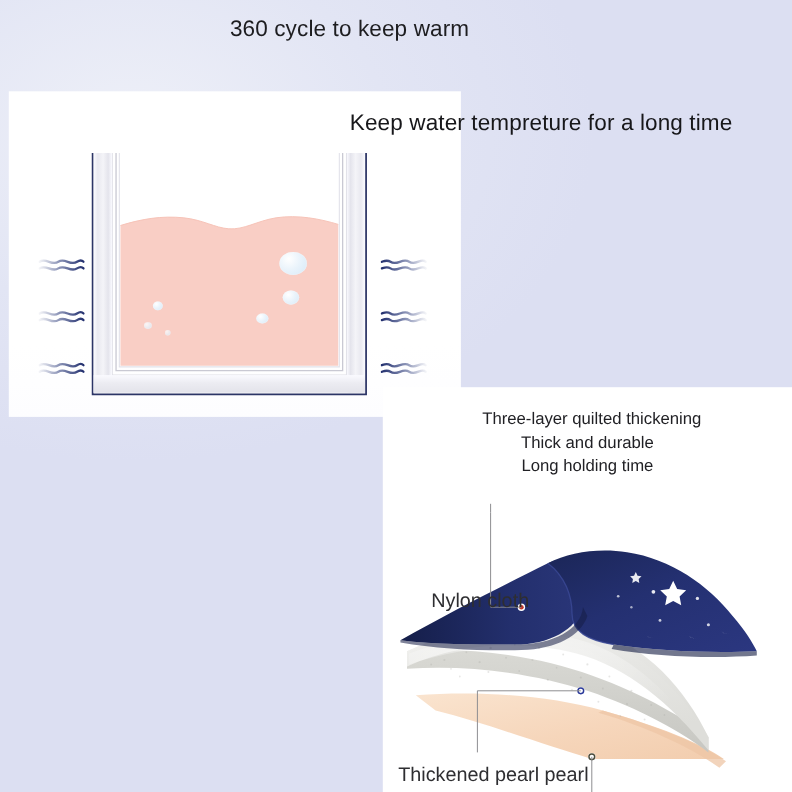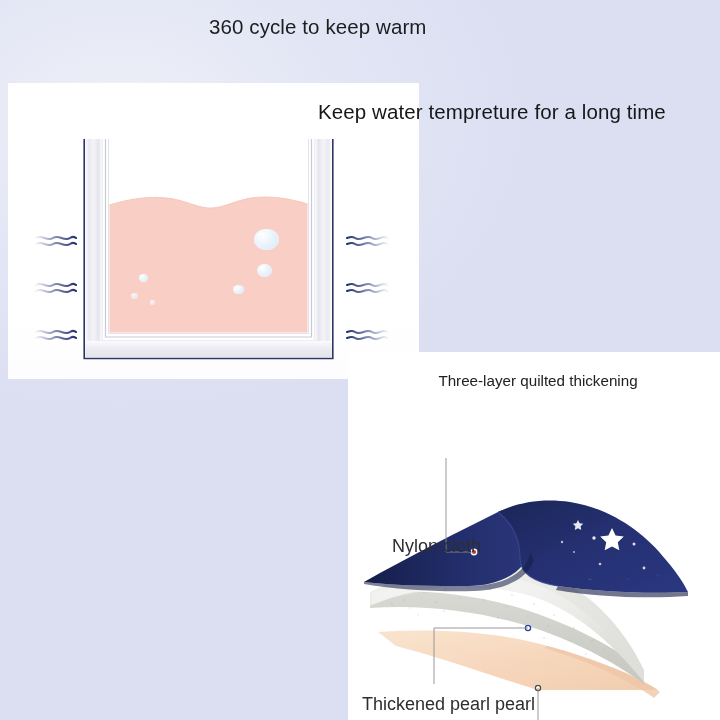--- a/index.html
+++ b/index.html
@@ -266,20 +266,22 @@
         <path d="M1,5 C4,4 6,3 9,5 C15,9 20,1 26,5 C32,9 37,1 41,5" fill="none" stroke="url(#fadeR)" stroke-width="2.1" stroke-linecap="round"></path>
         <path d="M1,11 C4,10 6,9 9,11 C15,15 20,7 26,11 C32,15 37,7 41,11" fill="none" stroke="url(#fadeR)" stroke-width="2.1" stroke-linecap="round"></path>
       </svg>
     </div>
   </div>
 
   <div class="panel-right">
 
     <div class="panel-right-heading">
       <div class="ph-line1">Three-layer quilted thickening</div>
+      <div class="ph-line2">Thick and durable</div>
+      <div class="ph-line3">Long holding time</div>
     </div>
 
     <div class="layer-art">
       <svg viewBox="0 0 372 288" width="372" height="288">
         <defs>
           <linearGradient id="gNylon" x1="0" y1="0" x2="1" y2="1">
             <stop offset="0%" stop-color="#1b2657"></stop>
             <stop offset="45%" stop-color="#243071"></stop>
             <stop offset="100%" stop-color="#2b3780"></stop>
           </linearGradient>

